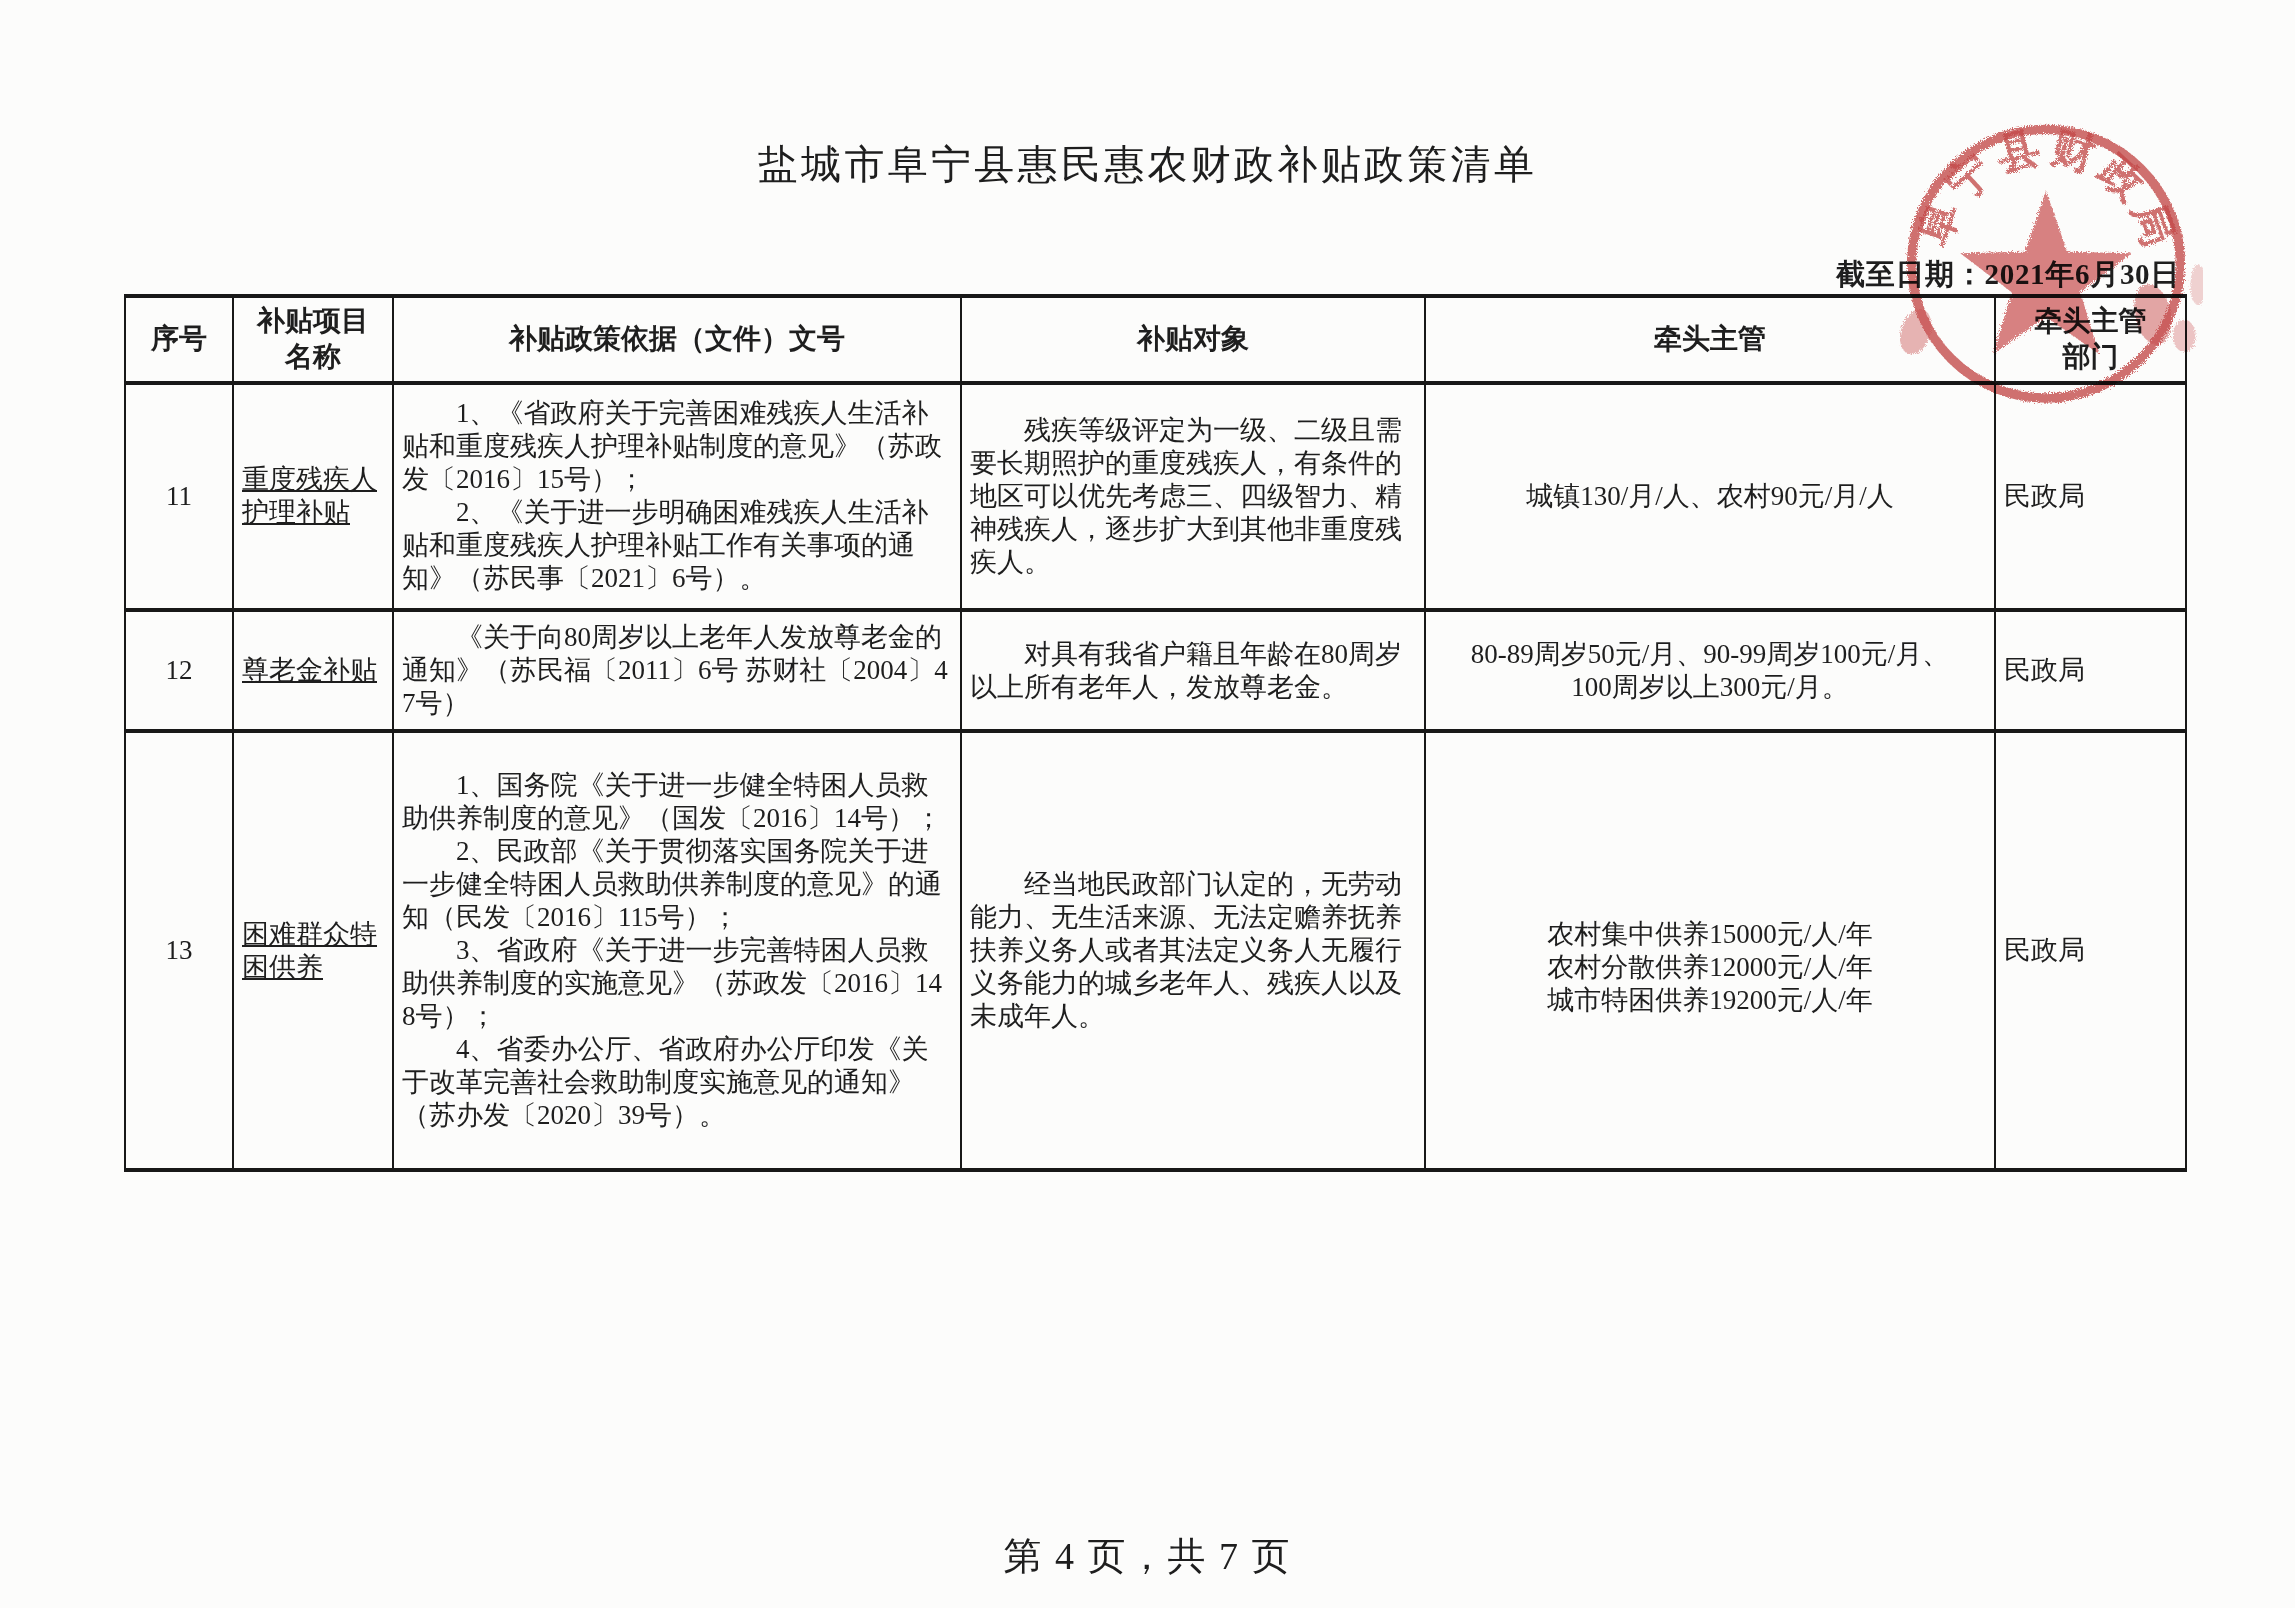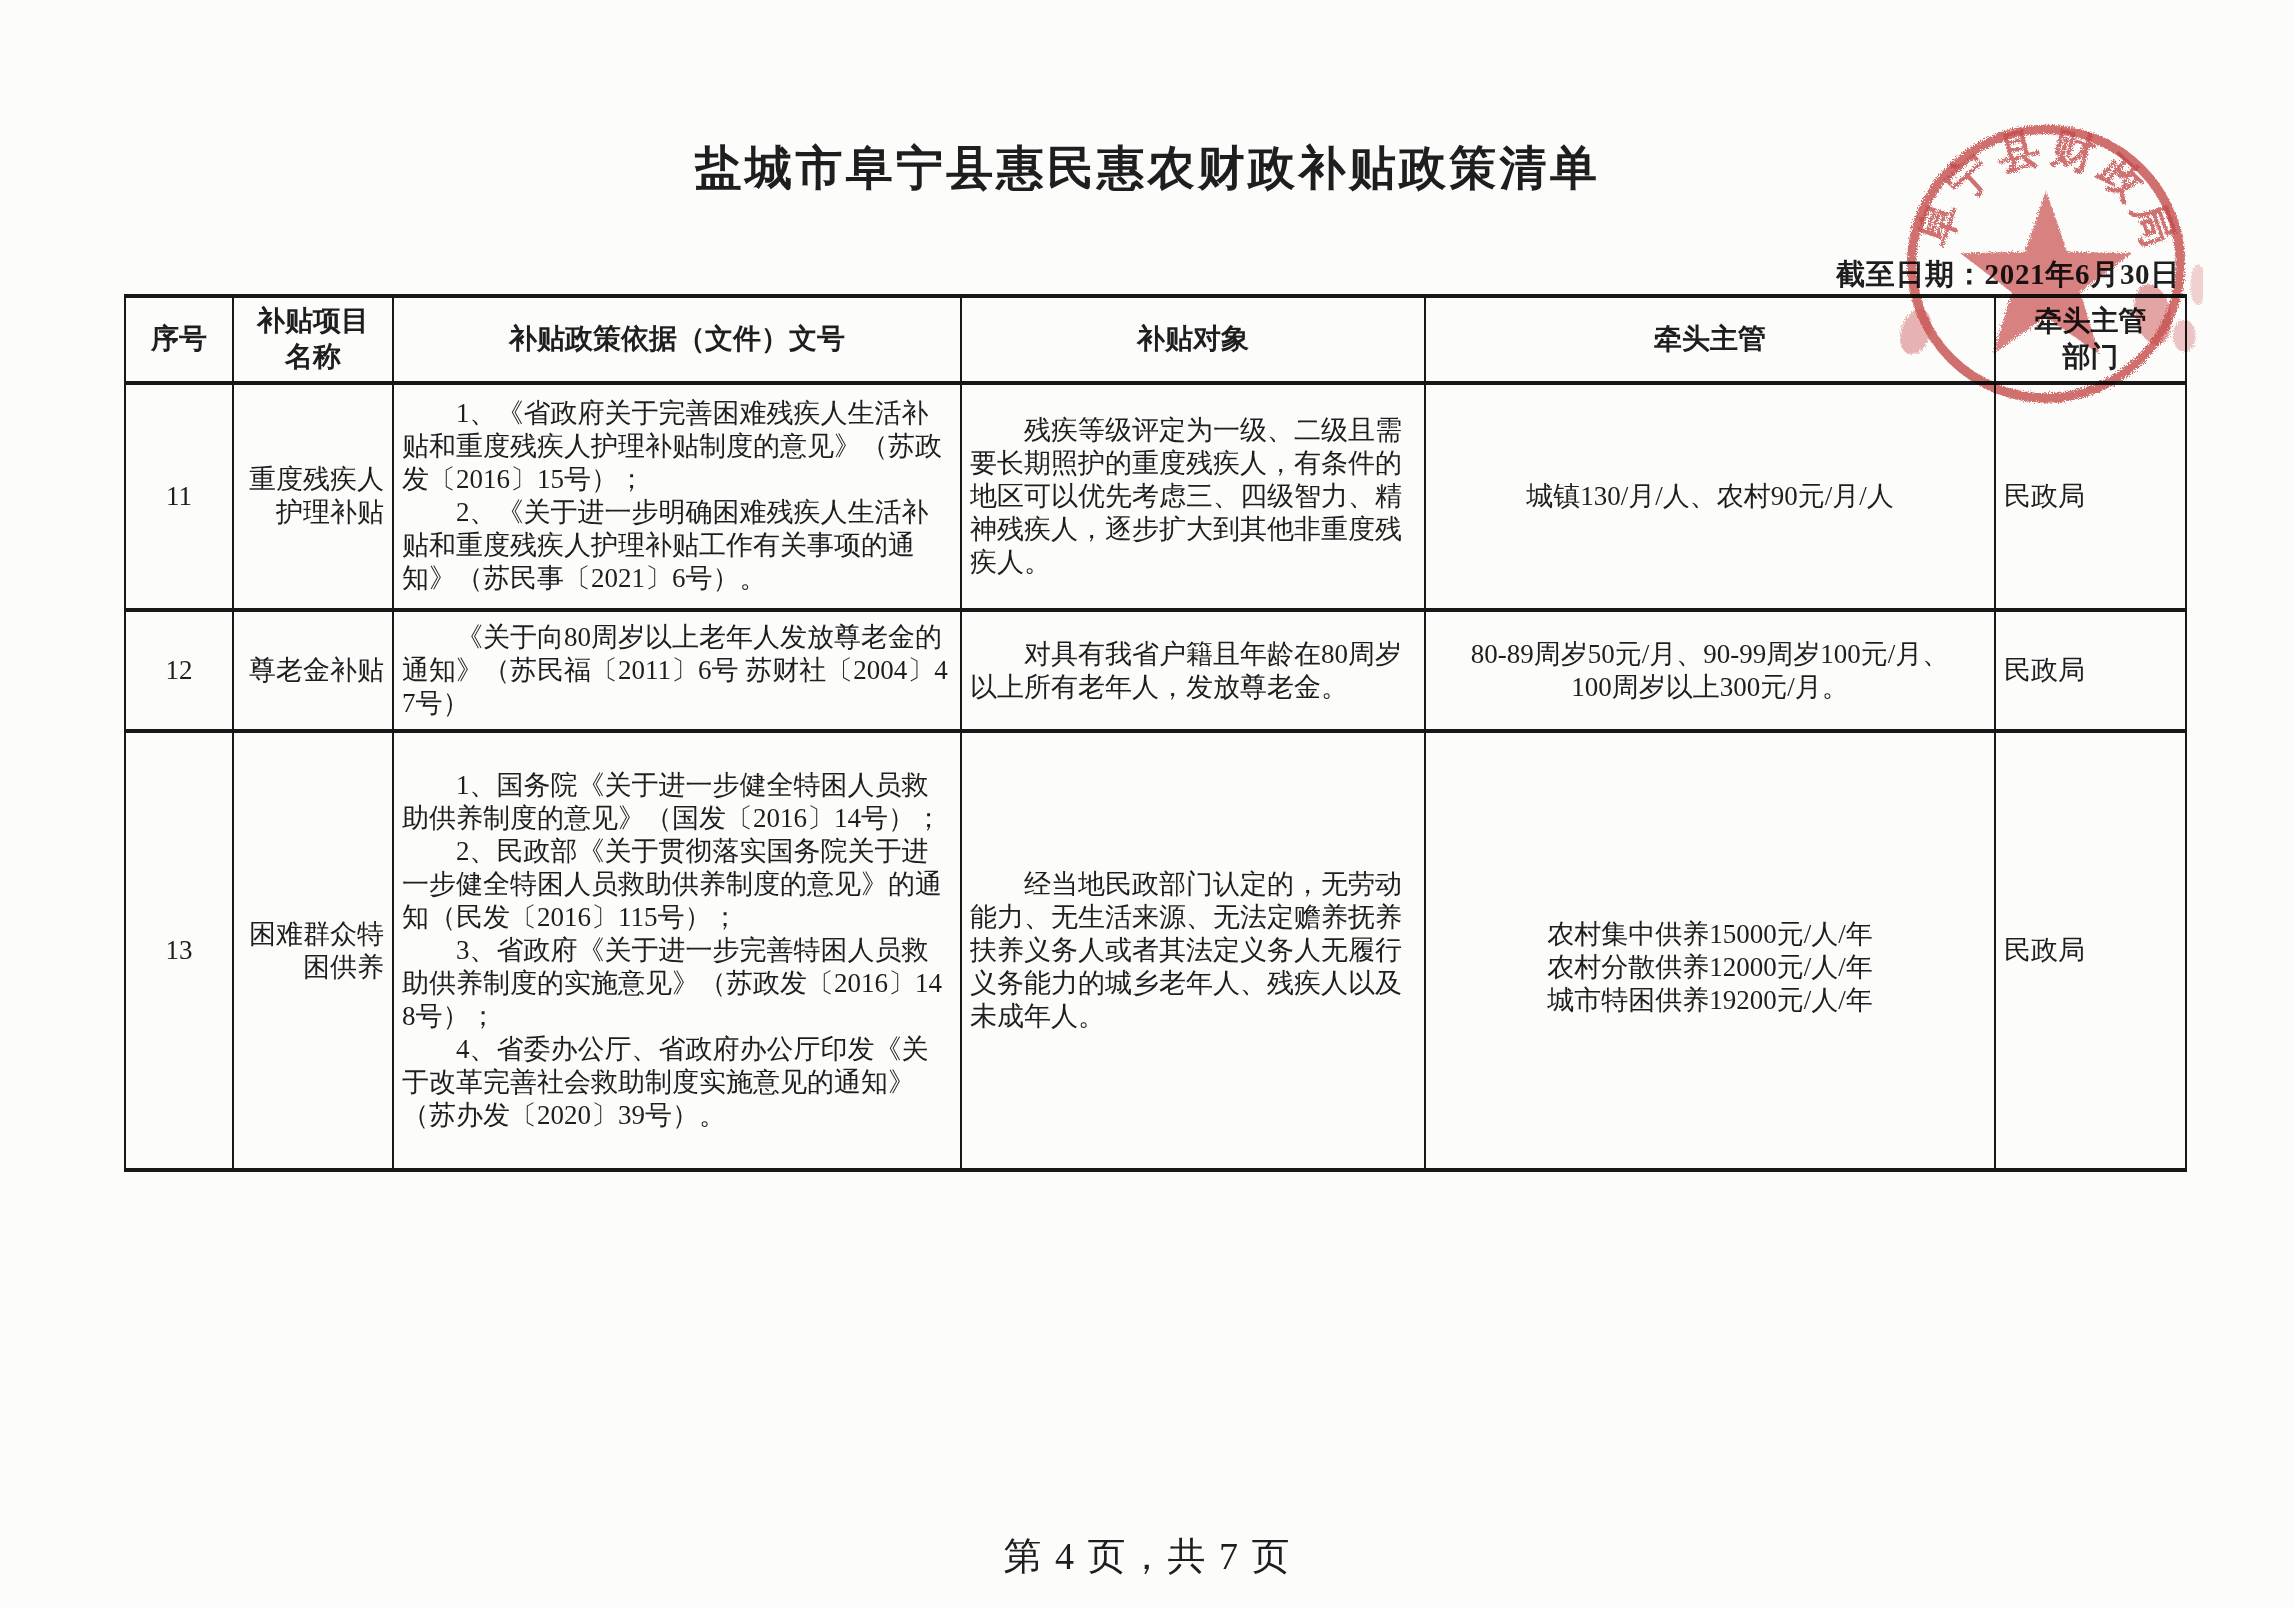--- a/index.html
+++ b/index.html
@@ -7,21 +7,21 @@
     position:relative;
     width:2295px;height:1609px;
     background:#fcfcfb;
     overflow:hidden;
     font-family:"Liberation Serif","DejaVu Serif",serif;
     color:#1e1e1e;
   }
   .doc-title{
     position:absolute;top:137px;left:0;width:100%;
     text-align:center;
-    font-size:47px;font-weight:bold;letter-spacing:3.3px;
+    font-size:40px;font-weight:normal;letter-spacing:3.3px;
   }
   .cutoff-date{
     position:absolute;top:255px;right:115px;
     font-size:29px;letter-spacing:0.7px;font-weight:bold;
   }
   table.policy{
     position:absolute;left:124px;top:294px;
     width:2061px;
     border-collapse:collapse;table-layout:fixed;
     background:transparent;
@@ -39,21 +39,21 @@
     text-align:center;padding:5.3px 4px;height:57px;
   }
   table.policy td{
     font-size:27px;line-height:33px;
     padding:2.7px 8px;
   }
   tr.r11 td{height:218px;}
   tr.r12 td{height:112px;}
   tr.r13 td{height:393px;}
   .c-index{text-align:center;}
-  .c-name{text-align:right;padding:2.7px 9.4px;}
+  .c-name{text-align:left;padding:2.7px 9.4px;text-decoration:underline;}
   .c-basis{text-align:left;}
   .c-target{text-align:left;}
   .c-standard{text-align:center;}
   .c-dept{text-align:left;}
   .clip{max-height:391px;overflow:hidden;}
   .std-left{display:inline-block;text-align:left;}
   .page-footer{
     position:absolute;top:1531px;left:0;width:100%;
     text-align:center;font-size:38px;letter-spacing:2px;
   }

